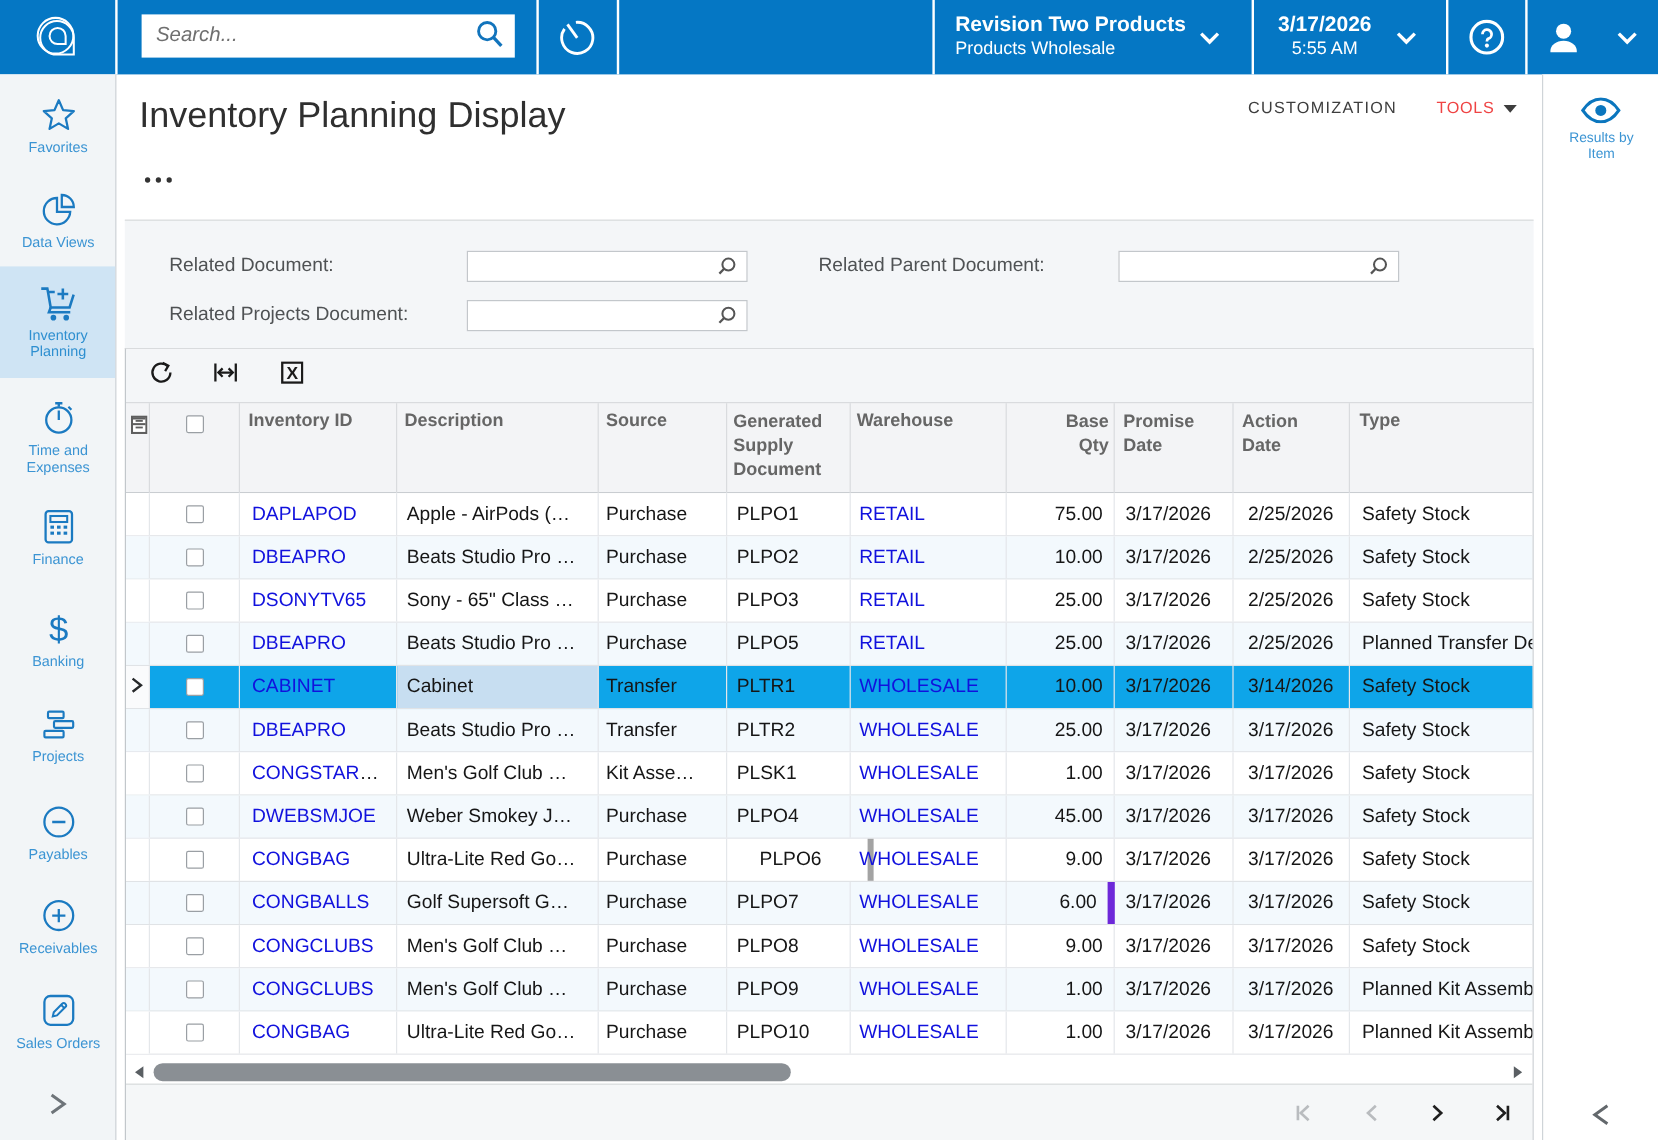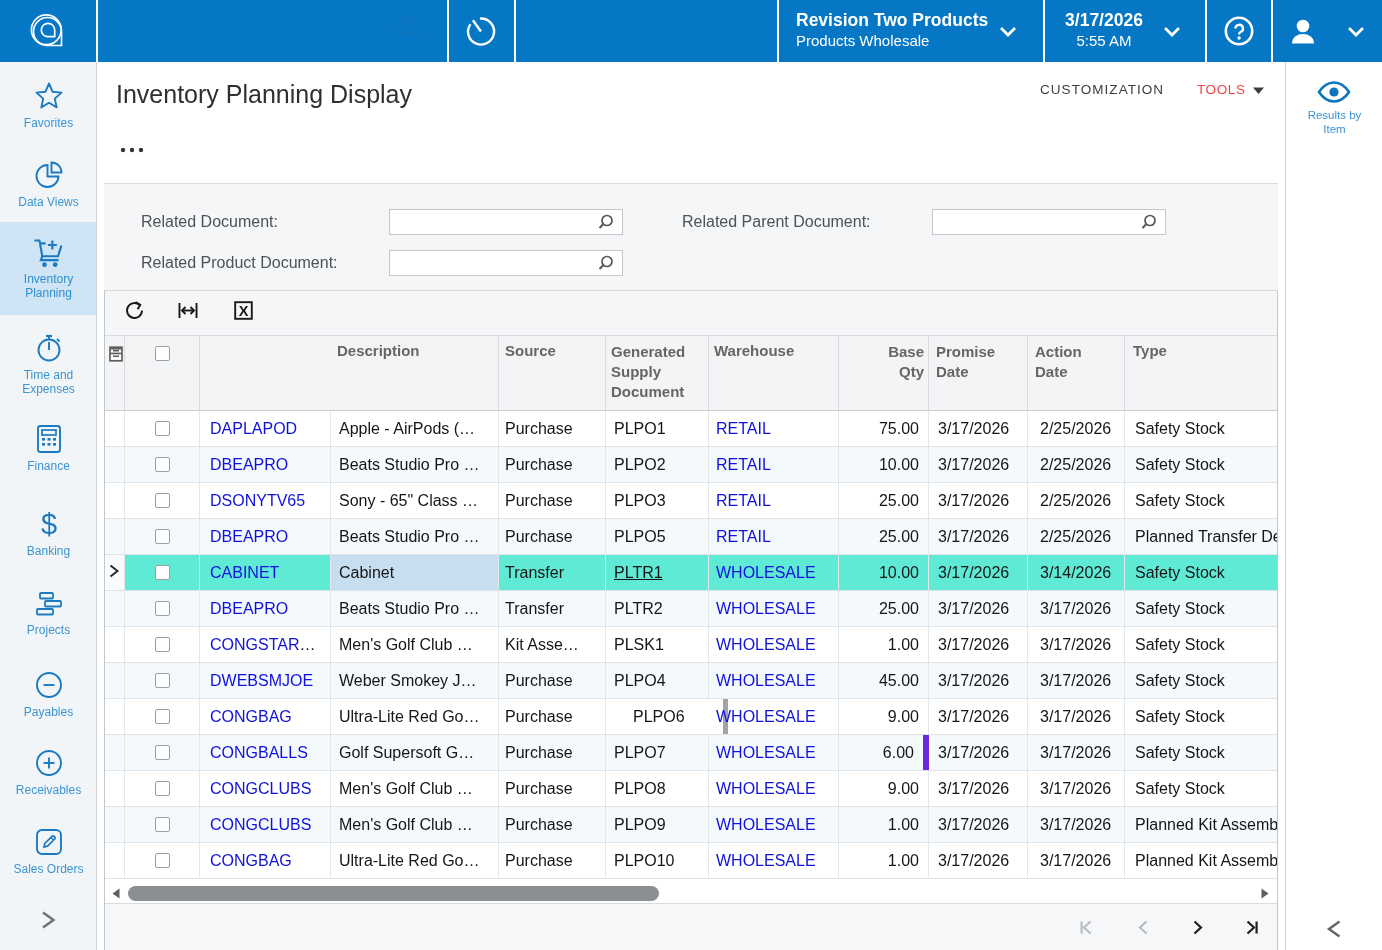--- a/index.html
+++ b/index.html
@@ -20,20 +20,23 @@
   <div class="abs" style="left:1271px;top:0;width:2px;height:62px;background:#fff"></div>
 
   <svg class="abs" style="left:28px;top:11px" width="40" height="40" viewBox="0 0 40 40">
     <g fill="none" stroke="#fff" stroke-width="1.7">
       <circle cx="18.3" cy="18.8" r="14.9"></circle>
       <path d="M 33.5 20.5 L 33.5 34.5 L 19.5 34.5 A 14 14 0 1 1 33.5 20.5 Z"></path>
       <path d="M 26.7 19 L 26.7 25.7 L 20 25.7 A 6.7 6.7 0 1 1 26.7 19 Z"></path>
     </g>
   </svg>
 
+  <div class="abs" style="left:118px;top:12px;width:311px;height:36px;background:#fff">
+    <span style="position:absolute;left:12px;top:7px;font-size:17px;font-style:italic;color:#6f6f6f">Search...</span>
+  </div>
   <svg class="abs" style="left:396px;top:15px" width="28" height="30" viewBox="0 0 28 30">
     <circle cx="10" cy="11" r="7.2" fill="none" stroke="#1274bc" stroke-width="2.4"></circle>
     <line x1="15.2" y1="16.2" x2="21.8" y2="23.2" stroke="#1274bc" stroke-width="2.8"></line>
   </svg>
 
   <svg class="abs" style="left:466px;top:16px" width="30" height="30" viewBox="0 0 30 30">
     <path d="M 4.4 8.1 A 13 13 0 1 0 13.9 2.6" fill="none" stroke="#fff" stroke-width="2.4"></path>
     <line x1="15" y1="15.5" x2="6.9" y2="4.3" stroke="#fff" stroke-width="2.4"></line>
   </svg>
 
@@ -160,35 +163,35 @@
   <svg class="abs" style="left:31px;top:19px" width="34" height="22" viewBox="0 0 34 22">
     <path d="M2 11 C 7 3.5 13 1.5 17 1.5 C 21 1.5 27 3.5 32 11 C 27 18.5 21 20.5 17 20.5 C 13 20.5 7 18.5 2 11 Z" fill="none" stroke="#0b76be" stroke-width="2.6"></path>
     <circle cx="17" cy="11" r="4.6" fill="#0b76be"></circle>
   </svg>
   <div class="abs" style="left:0;top:47px;width:97px;text-align:center;font-size:11.5px;line-height:13.5px;color:#3b94d3">Results by<br>Item</div>
   <svg class="abs" style="left:39px;top:857px" width="20" height="20" viewBox="0 0 20 20">
       <path d="M14.5 2.5 L4 10 L14.5 17.5" fill="none" stroke="#63686c" stroke-width="2.5"></path>
     </svg>
 </div>
 
-<div class="abs" style="left:116px;top:80px;font-size:25px;color:#2f2f2f">Inventory Planning Display</div>
+<div class="abs" style="left:116px;top:80px;font-size:30px;color:#2f2f2f">Inventory Planning Display</div>
 <div class="abs" style="left:1040px;top:82px;font-size:13.5px;color:#3d3d3d;letter-spacing:1.05px">CUSTOMIZATION</div>
 <div class="abs" style="left:1197px;top:82px;font-size:13.5px;color:#ef4444;letter-spacing:.6px">TOOLS</div>
 <svg class="abs" style="left:1252px;top:86px" width="13" height="9" viewBox="0 0 13 9">
     <path d="M1 1.5 L6.5 8 L12 1.5 Z" fill="#3d3d3d"></path>
   </svg>
 <svg class="abs" style="left:120px;top:146px" width="26" height="8" viewBox="0 0 26 8">
   <circle cx="3" cy="4" r="2.2" fill="#333"></circle>
     <circle cx="12" cy="4" r="2.2" fill="#333"></circle>
     <circle cx="21" cy="4" r="2.2" fill="#333"></circle>
 </svg>
 
 <div class="abs" style="left:104px;top:183px;width:1174px;height:107px;background:#f4f6f8;border-top:1px solid #d9dbdd"></div>
 <div class="abs" style="left:141px;top:213px;font-size:16px;color:#4f5254">Related Document:</div>
-<div class="abs" style="left:141px;top:254px;font-size:16px;color:#4f5254">Related Product Document:</div>
+<div class="abs" style="left:141px;top:254px;font-size:16px;color:#4f5254">Related Projects Document:</div>
 <div class="abs" style="left:682px;top:213px;font-size:16px;color:#4f5254">Related Parent Document:</div>
 <div class="abs" style="left:389px;top:209px;width:234px;height:26px;background:#fff;border:1px solid #c3c7cb"></div>
 <div class="abs" style="left:389px;top:250px;width:234px;height:26px;background:#fff;border:1px solid #c3c7cb"></div>
 <div class="abs" style="left:932px;top:209px;width:234px;height:26px;background:#fff;border:1px solid #c3c7cb"></div>
 <svg class="abs" style="left:596px;top:213px" width="19" height="19" viewBox="0 0 19 19">
     <circle cx="11" cy="7.5" r="5" fill="none" stroke="#555" stroke-width="1.7"></circle>
     <line x1="7.4" y1="11" x2="3.5" y2="15" stroke="#555" stroke-width="1.9"></line>
   </svg>
 <svg class="abs" style="left:596px;top:254px" width="19" height="19" viewBox="0 0 19 19">
     <circle cx="11" cy="7.5" r="5" fill="none" stroke="#555" stroke-width="1.7"></circle>
@@ -223,20 +226,23 @@
         <rect x="1" y="1.2" width="12" height="13.6" fill="#fff" stroke="#5e5e5e" stroke-width="1.7"></rect>
         <rect x="1.7" y="1.7" width="10.6" height="1.9" fill="#5e5e5e"></rect>
         <rect x="1.7" y="6.6" width="10.6" height="1.7" fill="#5e5e5e"></rect>
         <rect x="4" y="4" width="6" height="1.5" fill="#5e5e5e"></rect>
         <rect x="4" y="9.5" width="6" height="1.5" fill="#5e5e5e"></rect>
       </svg>
     </div>
     <div style="position:absolute;left:20px;width:75px;top:0;height:75px;border-right:1px solid #d9dbde;">
       <span class="cb" style="top:10px"></span>
     </div>
+    <div style="position:absolute;left:95px;width:131px;top:0;height:75px;border-right:1px solid #d9dbde;">
+      <div style="padding:6px 0 0 7px">Inventory ID</div>
+    </div>
     <div style="position:absolute;left:394px;width:107px;top:0;height:75px;border-right:1px solid #d9dbde;">
       <div style="padding:6px 0 0 6px">Source</div>
     </div>
     <div style="position:absolute;left:226px;width:168px;top:0;height:75px;border-right:1px solid #d9dbde;">
       <div style="padding:6px 0 0 6px">Description</div>
     </div>
     <div style="position:absolute;left:501px;width:103px;top:0;height:75px;border-right:1px solid #d9dbde;">
       <div style="padding:6px 0 0 5px;line-height:20px">Generated Supply Document</div>
     </div>
     <div style="position:absolute;left:604px;width:130px;top:0;height:75px;border-right:1px solid #d9dbde;">
@@ -309,33 +315,33 @@
     <div style="position:absolute;left:95px;width:131px;top:0;height:35px;border-right:1px solid #e4e7ea;padding-left:10px;line-height:35px;"><a class="lnk">DBEAPRO</a></div>
     <div style="position:absolute;left:226px;width:168px;top:0;height:35px;border-right:1px solid #e4e7ea;padding-left:8px;line-height:35px;">Beats Studio Pro …</div>
     <div style="position:absolute;left:394px;width:107px;top:0;height:35px;border-right:1px solid #e4e7ea;padding-left:6px;line-height:35px;">Purchase</div>
     <div style="position:absolute;left:501px;width:103px;top:0;height:35px;border-right:1px solid #e4e7ea;padding-left:8px;line-height:35px;">PLPO5</div>
     <div style="position:absolute;left:604px;width:130px;top:0;height:35px;border-right:1px solid #e4e7ea;padding-left:7px;line-height:35px;"><a class="lnk">RETAIL</a></div>
     <div style="position:absolute;left:734px;width:90px;top:0;height:35px;border-right:1px solid #e4e7ea;padding-right:9px;line-height:35px;text-align:right;">25.00</div>
     <div style="position:absolute;left:824px;width:99px;top:0;height:35px;border-right:1px solid #e4e7ea;padding-left:9px;line-height:35px;">3/17/2026</div>
     <div style="position:absolute;left:923px;width:97px;top:0;height:35px;border-right:1px solid #e4e7ea;padding-left:12px;line-height:35px;">2/25/2026</div>
     <div style="position:absolute;left:1020px;width:152px;top:0;height:35px;padding-left:10px;line-height:35px;overflow:hidden;"><span style="white-space:nowrap">Planned Transfer Dem</span></div>
   </div>
-<div style="position:absolute;left:105px;top:555px;width:1172px;height:36px;background:#5eead4;border-bottom:1px solid #e0e3e6;font-size:16px;color:#161616;">
+<div style="position:absolute;left:105px;top:555px;width:1172px;height:36px;background:#0ea5e9;border-bottom:1px solid #e0e3e6;font-size:16px;color:#161616;">
     <div style="position:absolute;left:0px;width:20px;top:0;height:35px;border-right:1px solid #e4e7ea;background:#fafbfc;">
       <svg width="14" height="14" style="position:absolute;left:2px;top:9px" viewBox="0 0 14 14">
         <path d="M3.5 1.5 L10.5 7 L3.5 12.5" stroke="#26282a" stroke-width="2" fill="none"></path>
       </svg>
     </div>
     <div style="position:absolute;left:20px;width:75px;top:0;height:35px;border-right:1px solid #e4e7ea;">
       <span class="cb"></span>
     </div>
     <div style="position:absolute;left:95px;width:131px;top:0;height:35px;border-right:1px solid #e4e7ea;padding-left:10px;line-height:35px;"><a class="lnk">CABINET</a></div>
     <div style="position:absolute;left:226px;width:168px;top:0;height:35px;border-right:1px solid #e4e7ea;padding-left:8px;line-height:35px;background:#c7def1;">Cabinet</div>
     <div style="position:absolute;left:394px;width:107px;top:0;height:35px;border-right:1px solid #e4e7ea;padding-left:6px;line-height:35px;">Transfer</div>
-    <div style="position:absolute;left:501px;width:103px;top:0;height:35px;border-right:1px solid #e4e7ea;padding-left:8px;line-height:35px;text-decoration:underline;">PLTR1</div>
+    <div style="position:absolute;left:501px;width:103px;top:0;height:35px;border-right:1px solid #e4e7ea;padding-left:8px;line-height:35px;">PLTR1</div>
     <div style="position:absolute;left:604px;width:130px;top:0;height:35px;border-right:1px solid #e4e7ea;padding-left:7px;line-height:35px;"><a class="lnk">WHOLESALE</a></div>
     <div style="position:absolute;left:734px;width:90px;top:0;height:35px;border-right:1px solid #e4e7ea;padding-right:9px;line-height:35px;text-align:right;">10.00</div>
     <div style="position:absolute;left:824px;width:99px;top:0;height:35px;border-right:1px solid #e4e7ea;padding-left:9px;line-height:35px;">3/17/2026</div>
     <div style="position:absolute;left:923px;width:97px;top:0;height:35px;border-right:1px solid #e4e7ea;padding-left:12px;line-height:35px;">3/14/2026</div>
     <div style="position:absolute;left:1020px;width:152px;top:0;height:35px;padding-left:10px;line-height:35px;overflow:hidden;"><span style="white-space:nowrap">Safety Stock</span></div>
   </div>
 <div style="position:absolute;left:105px;top:591px;width:1172px;height:36px;background:#f3f9fd;border-bottom:1px solid #e0e3e6;font-size:16px;color:#161616;">
     <div style="position:absolute;left:0px;width:20px;top:0;height:35px;border-right:1px solid #e4e7ea;background:#f3f9fd;"></div>
     <div style="position:absolute;left:20px;width:75px;top:0;height:35px;border-right:1px solid #e4e7ea;">
       <span class="cb"></span>

